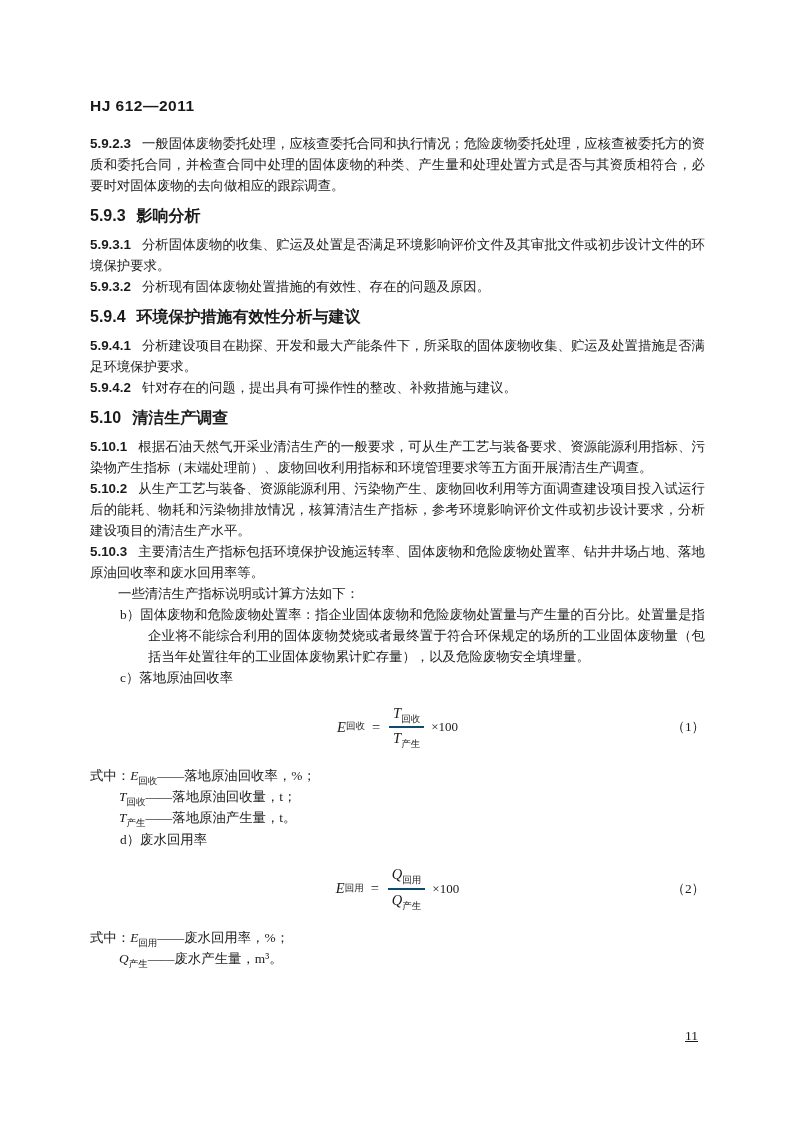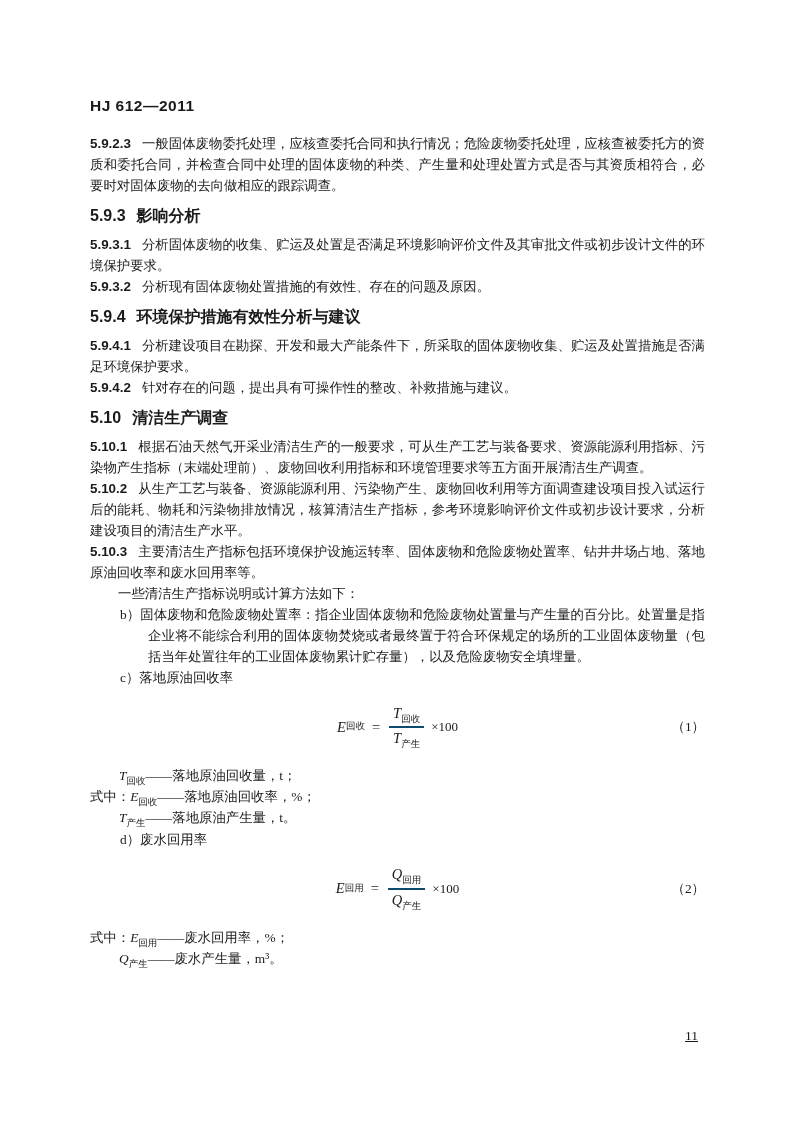--- a/index.html
+++ b/index.html
@@ -121,22 +121,22 @@
           <sub class="csub">回收</sub>
           <span class="eqsign">=</span>
           <span class="frac">
             <span class="fnum"><span class="var">T</span><sub class="csub">回收</sub></span>
             <span class="fden"><span class="var">T</span><sub class="csub">产生</sub></span>
           </span>
           <span class="times">×100</span>
         </span>
         <span class="eqtag">（1）</span>
       </div>
+      <div class="def-line"><span class="def-prefix">式中：</span><span class="var">E</span><sub class="csub">回收</sub>——落地原油回收率，%；</div>
       <div class="def-line def-cont"><span class="var">T</span><sub class="csub">回收</sub>——落地原油回收量，t；</div>
-      <div class="def-line"><span class="def-prefix">式中：</span><span class="var">E</span><sub class="csub">回收</sub>——落地原油回收率，%；</div>
       <div class="def-line def-cont"><span class="var">T</span><sub class="csub">产生</sub>——落地原油产生量，t。</div>
       <div class="list-item"><span class="marker">d）</span>废水回用率</div>
       <div class="formula">
         <span class="eq-body">
           <span class="var">E</span>
           <sub class="csub">回用</sub>
           <span class="eqsign">=</span>
           <span class="frac">
             <span class="fnum"><span class="var">Q</span><sub class="csub">回用</sub></span>
             <span class="fden"><span class="var">Q</span><sub class="csub">产生</sub></span>

